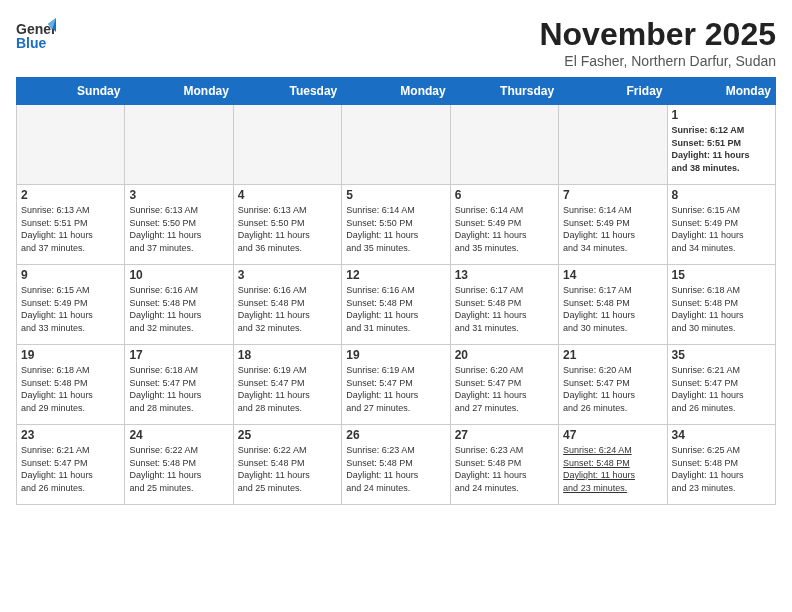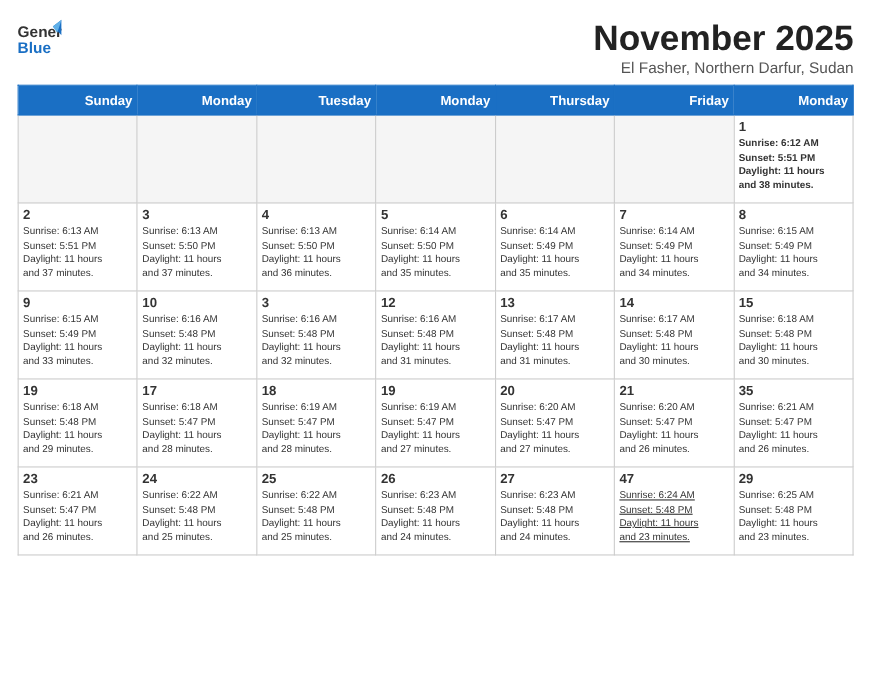--- a/index.html
+++ b/index.html
@@ -310,21 +310,21 @@
 and 24 minutes.</div>
         </td>
         <td>
           <span class="day-number">47</span>
           <div class="day-info" style="white-space: pre-line; text-decoration: underline;">Sunrise: 6:24 AM
 Sunset: 5:48 PM
 Daylight: 11 hours
 and 23 minutes.</div>
         </td>
         <td>
-          <span class="day-number">29</span>
+          <span class="day-number">34</span>
           <div class="day-info" style="white-space: pre-line;">Sunrise: 6:25 AM
 Sunset: 5:48 PM
 Daylight: 11 hours
 and 23 minutes.</div>
         </td>
       </tr>
     </tbody>
 </table>
 
 </body></html>

